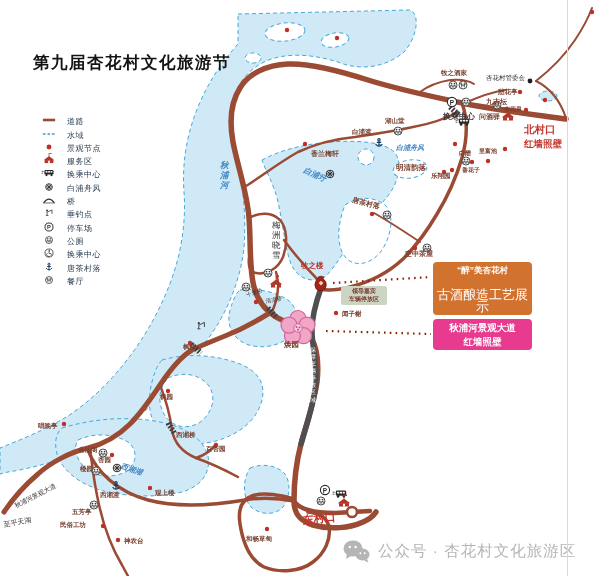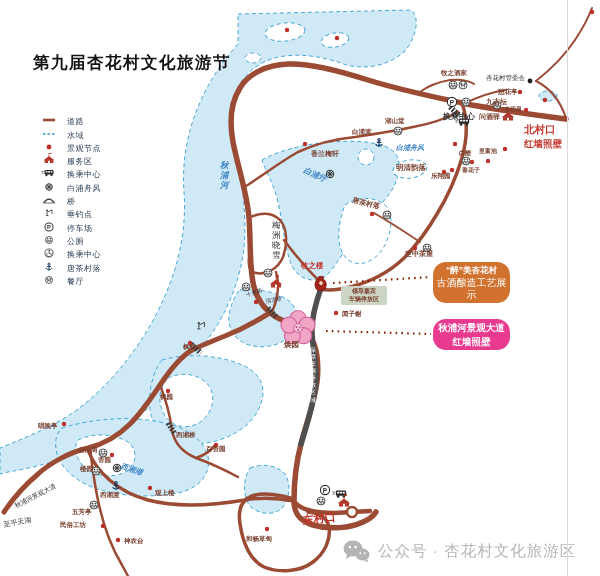--- a/index.html
+++ b/index.html
@@ -14,26 +14,26 @@
   .mc-white{fill:#ffffff;}
   .title{position:absolute;left:33px;top:50px;font-family:"Liberation Serif",serif;
          font-weight:700;font-size:16.5px;line-height:25px;color:#141414;letter-spacing:1.5px;}
   .legend{position:absolute;left:38px;top:114px;}
   .legend-row{display:flex;align-items:flex-end;height:13.3px;}
   .legend-icon{width:22px;display:flex;justify-content:center;align-items:center;}
   .legend-label{font-size:8px;color:#1d3349;margin-left:7px;letter-spacing:.5px;}
   .vip-box{position:absolute;left:341px;top:286px;width:44px;padding:2px 1px;
            background:#ccd5c3;border-radius:2px;text-align:center;color:#79392b;
            font-size:6px;font-weight:700;line-height:7.5px;}
-  .callout{position:absolute;left:433px;width:77px;color:#fff;text-align:center;
-           border-radius:13px;padding:2px 0;}
+  .callout{position:absolute;left:433px;width:99px;color:#fff;text-align:center;
+           border-radius:4px;padding:2px 0;}
   .callout .c1{font-weight:700;}
   .callout-brewing{top:262px;background:#d2722f;}
   .callout-brewing .c1{font-size:8.5px;line-height:13px;}
-  .callout-brewing .c2{font-size:10px;line-height:12px;}
+  .callout-brewing .c2{font-size:13px;line-height:12px;margin-top:12px;}
   .callout-opening{top:319px;background:#e83a8e;}
   .callout-opening .c1,.callout-opening .c2{font-size:9.5px;line-height:13.5px;font-weight:700;}
   .footer{position:absolute;left:343px;top:540px;display:flex;align-items:center;color:#b5b5b5;justify-content:flex-end;}
   .footer-text{font-size:15.5px;letter-spacing:1px;margin-left:8px;}
   .divider{position:absolute;left:567px;top:0;width:1px;height:576px;background:#d9d9d9;}
 </style>
 </head>
 <body>
 
 <div class="canvas">

